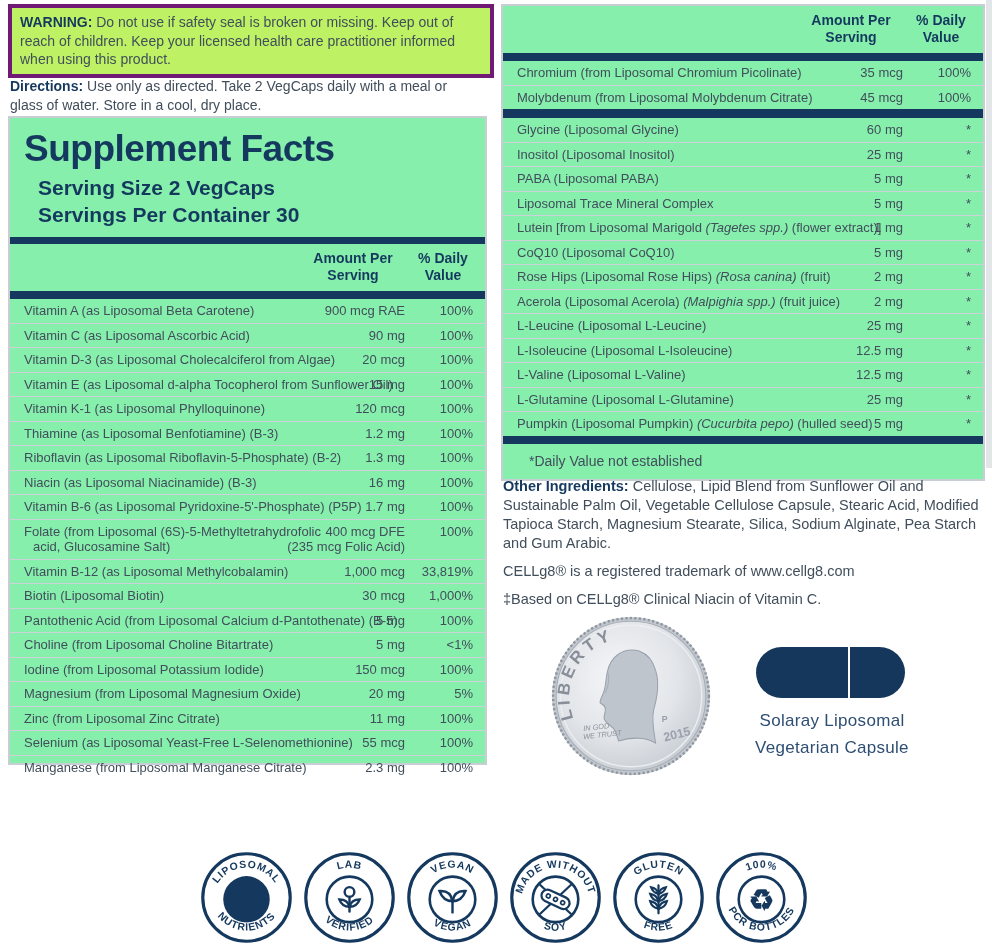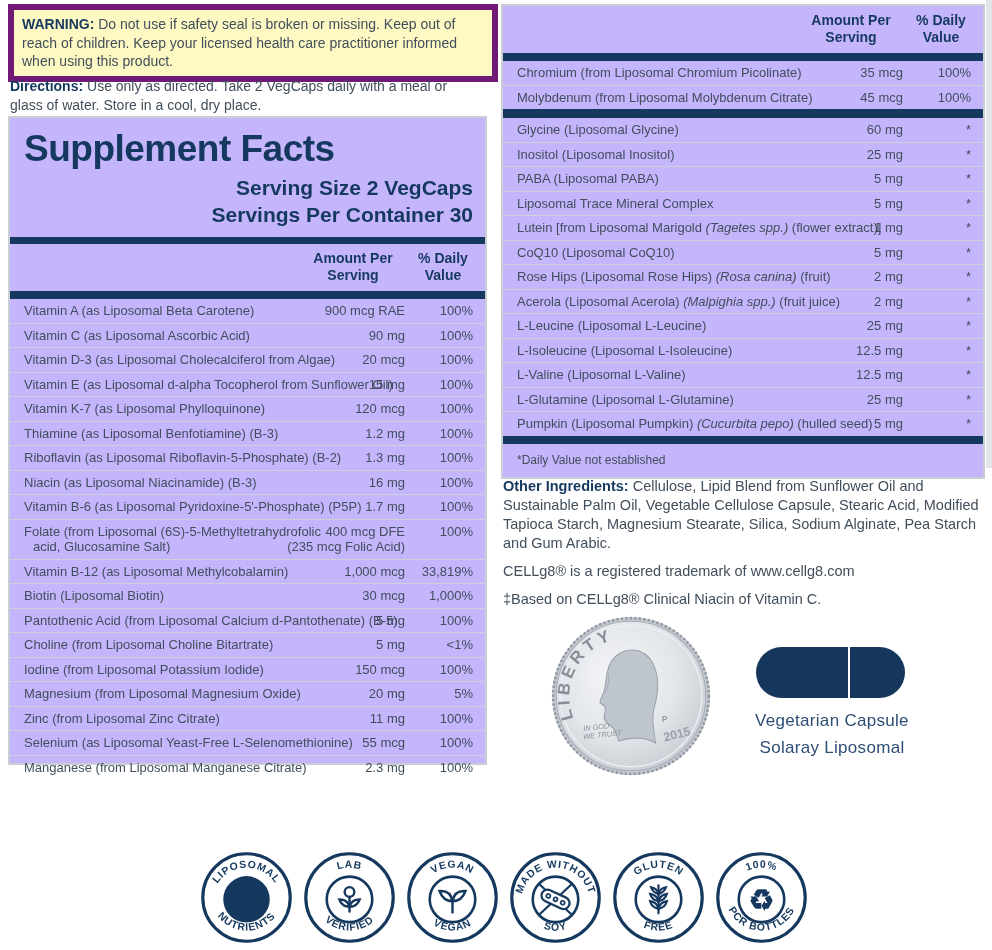--- a/index.html
+++ b/index.html
@@ -3,44 +3,44 @@
 <meta charset="utf-8">
 <style>
   html,body{margin:0;padding:0;}
   body{
     position:relative;width:992px;height:950px;background:#fff;
     font-family:"Liberation Sans",sans-serif;color:#414e5b;overflow:hidden;
   }
   b,.b{color:#15395e;font-weight:bold;}
   
   .warning-box{
-    position:absolute;left:8px;top:4px;width:462px;border:6px solid #701a75;
-    padding:5px 8px;font-size:14px;line-height:18.5px;background:#fef9c3;
+    position:absolute;left:8px;top:4px;width:462px;border:4px solid #701a75;
+    padding:5px 8px;font-size:14px;line-height:18.5px;background:#bef264;
   }
   .directions{position:absolute;left:10px;top:77px;width:472px;font-size:14px;line-height:18.5px;}
-  .panel{position:absolute;background:#c4b5fd;border:2px solid #c8ced4;box-sizing:border-box;}
+  .panel{position:absolute;background:#86efac;border:2px solid #c8ced4;box-sizing:border-box;}
   .panel-left{left:8px;top:116px;width:479px;height:649px;padding-top:8px;}
   .panel-right{left:501px;top:4px;width:484px;padding-top:6px;}
   .sf-title{margin:2px 12px 4px 14px;font-size:37px;font-weight:bold;letter-spacing:-0.5px;color:#15395e;}
   .sf-serving{margin:0 12px;padding-left:14px;margin-left:0;font-size:21px;line-height:27px;font-weight:bold;color:#15395e;}
-  .sf-serving > div{padding-left:14px;text-align:right;}
+  .sf-serving > div{padding-left:14px;}
   .bar{height:8px;background:#15395e;}
   .bar.thin{height:7px;}
   .hdr{position:relative;height:38px;margin:6px 12px 3px 14px;font-size:14px;line-height:17px;font-weight:bold;color:#15395e;}
   .h-amt{position:absolute;right:64px;width:112px;text-align:center;}
   .h-dv{position:absolute;right:-6px;width:72px;text-align:center;}
   .rows{}
   .row{position:relative;padding:4px 12px 4px 14px;font-size:13px;line-height:15.5px;color:#414e5b;}
   .row + .row{border-top:1px solid #ccd2d8;}
   .row .name{white-space:nowrap;}
   .row .name .l2{padding-left:9px;white-space:normal;}
   .row .sci{font-style:italic;}
   .row .amt{position:absolute;right:80px;top:4px;text-align:right;white-space:nowrap;}
   .row .dv{position:absolute;right:12px;top:4px;width:64px;text-align:right;white-space:nowrap;}
-  .footnote{padding:9px 12px 10px 14px;font-size:12px;color:#414e5b;}
+  .footnote{padding:9px 12px 10px 26px;font-size:14px;color:#414e5b;}
   
   .right-notes{position:absolute;left:503px;top:477px;width:478px;font-size:14.5px;line-height:19px;}
   .right-notes p{margin:0 0 9px 0;}
   .right-notes .tm{}
   
   .coin{position:absolute;left:549px;top:614px;width:164px;height:164px;}
   .capsule{
     position:absolute;left:756px;top:647px;width:149px;height:51px;border-radius:25.5px;
     background:#16375c;
   }
@@ -119,21 +119,21 @@
       <div class="row">
         <div class="name"><span>Vitamin E (as Liposomal d-alpha Tocopherol from Sunflower Oil)</span><span class="sci"></span><span></span><div class="l2"></div></div>
         <div class="amt">
           <div>15 mg</div>
           <div></div>
         </div>
         <div class="dv">100%</div>
       </div>
 
       <div class="row">
-        <div class="name"><span>Vitamin K-7 (as Liposomal Phylloquinone)</span><span class="sci"></span><span></span><div class="l2"></div></div>
+        <div class="name"><span>Vitamin K-1 (as Liposomal Phylloquinone)</span><span class="sci"></span><span></span><div class="l2"></div></div>
         <div class="amt">
           <div>120 mcg</div>
           <div></div>
         </div>
         <div class="dv">100%</div>
       </div>
 
       <div class="row">
         <div class="name"><span>Thiamine (as Liposomal Benfotiamine) (B-3)</span><span class="sci"></span><span></span><div class="l2"></div></div>
         <div class="amt">
@@ -433,22 +433,22 @@
     <text x="33" y="121">WE TRUST</text>
   </g>
   <text x="110" y="105" font-size="8.5" font-weight="bold" fill="#979ea8">P</text>
   <text x="112" y="123" font-size="12" font-weight="bold" fill="#9aa1ab" transform="rotate(-14 118 120)">2015</text>
 </svg>
 
 <div class="capsule">
   <div class="cap-line"></div>
 </div>
 <div class="cap-caption">
+  <div>Solaray Liposomal</div>
   <div>Vegetarian Capsule</div>
-  <div>Solaray Liposomal</div>
 </div>
 
 <div class="badges">
 
   <svg class="badge" viewBox="0 0 100 100">
     <defs>
       <path id="b0t" d="M 13,55 A 37,37 0 0 1 87,55" fill="none"></path>
       <path id="b0b" d="M 10.5,46 A 39.5,39.5 0 0 0 89.5,46" fill="none"></path>
     </defs>
     <circle cx="50" cy="50" r="47" fill="#fff" stroke="#15395e" stroke-width="3.4"></circle>

